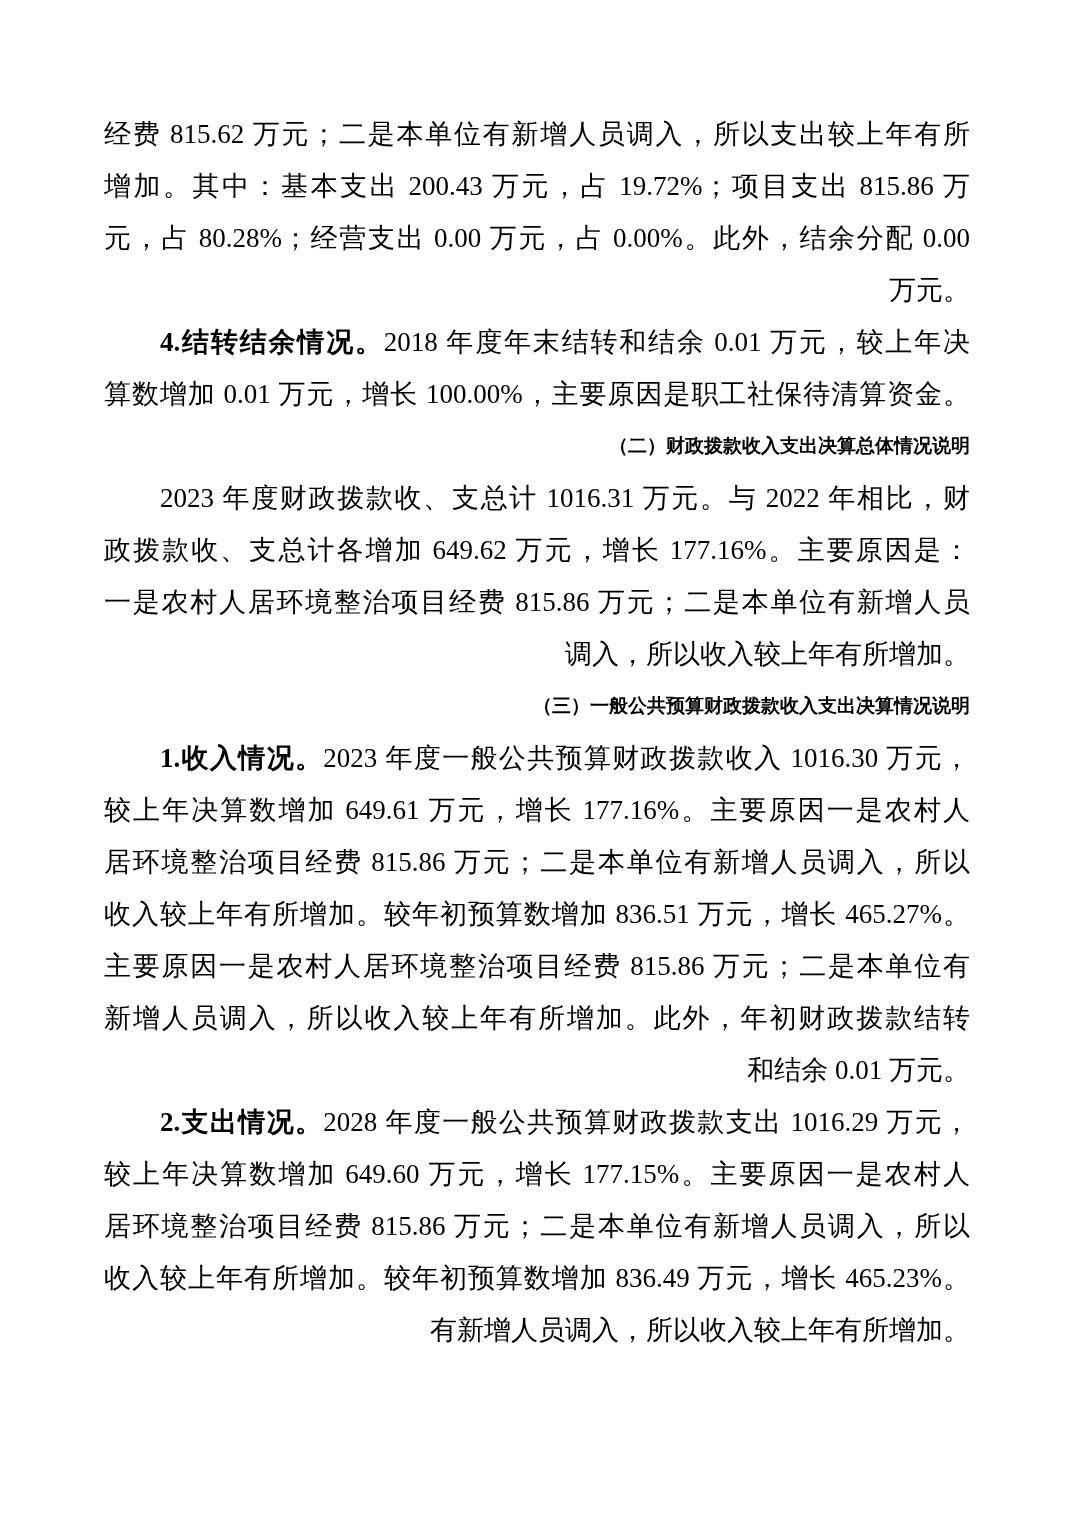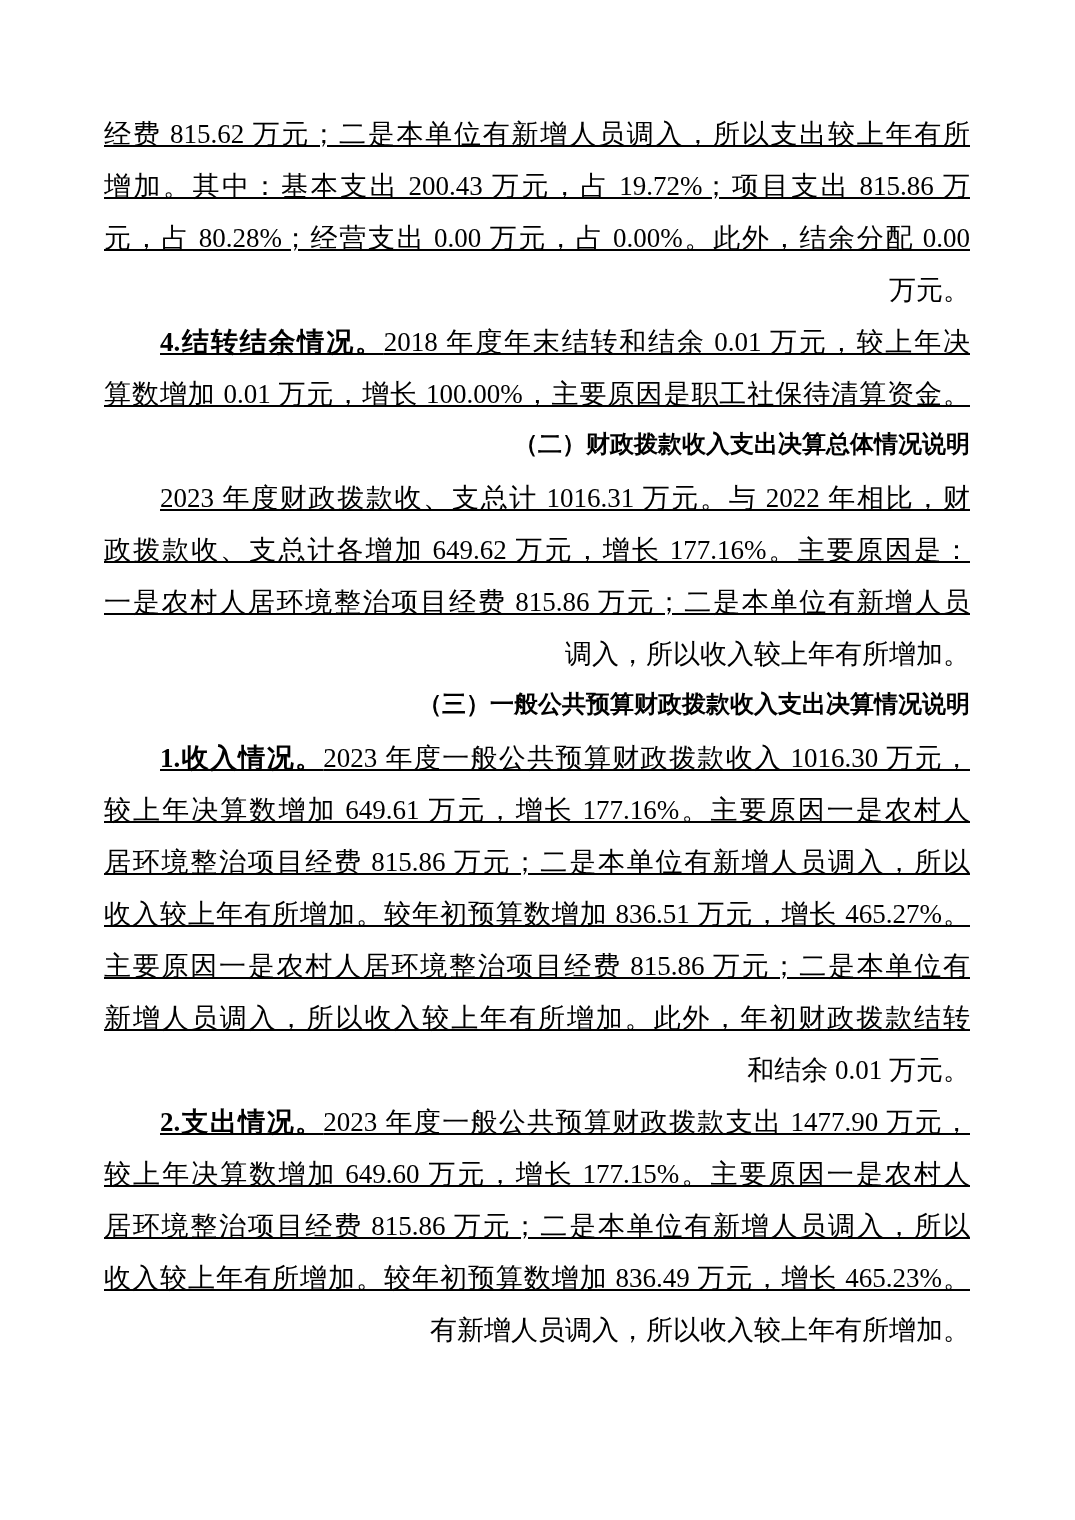--- a/index.html
+++ b/index.html
@@ -27,29 +27,28 @@
     line-height: 52px;
     height: 52px;
     overflow: hidden;
     text-align: right;
     color: #000000;
   }
   .line.just {
     text-align: justify;
     text-align-last: justify;
     text-justify: inter-ideograph;
-    text-decoration: underline;
   }
   .line.indent {
     text-indent: 56px;
   }
   .para.heading .line {
-    font-family: Liberation Mono, monospace;
+    font-family: Liberation Sans, sans-serif;
     font-weight: bold;
-    font-size: 24px;
+    font-size: 19px;
   }
   .b { font-weight: bold; }
 </style>
 </head>
 <body>
 
 <div class="page" style="background: rgb(255, 255, 255); color: rgb(0, 0, 0);">
     <div class="para body">
       <div class="line just"><span>经费 815.62 万元；二是本单位有新增人员调入，所以支出较上年有所</span></div>
       <div class="line just"><span>增加。其中：基本支出 200.43 万元，占 19.72%；项目支出 815.86 万</span></div>
@@ -75,19 +74,19 @@
     <div class="para body">
       <div class="line just indent"><span class="b">1.收入情况。</span><span>2023 年度一般公共预算财政拨款收入 1016.30 万元，</span></div>
       <div class="line just"><span>较上年决算数增加 649.61 万元，增长 177.16%。主要原因一是农村人</span></div>
       <div class="line just"><span>居环境整治项目经费 815.86 万元；二是本单位有新增人员调入，所以</span></div>
       <div class="line just"><span>收入较上年有所增加。较年初预算数增加 836.51 万元，增长 465.27%。</span></div>
       <div class="line just"><span>主要原因一是农村人居环境整治项目经费 815.86 万元；二是本单位有</span></div>
       <div class="line just"><span>新增人员调入，所以收入较上年有所增加。此外，年初财政拨款结转</span></div>
       <div class="line"><span>和结余 0.01 万元。</span></div>
     </div>
     <div class="para body">
-      <div class="line just indent"><span class="b">2.支出情况。</span><span>2023 年度一般公共预算财政拨款支出 1477.90 万元，</span></div>
+      <div class="line just indent"><span class="b">2.支出情况。</span><span>2028 年度一般公共预算财政拨款支出 1016.29 万元，</span></div>
       <div class="line just"><span>较上年决算数增加 649.60 万元，增长 177.15%。主要原因一是农村人</span></div>
       <div class="line just"><span>居环境整治项目经费 815.86 万元；二是本单位有新增人员调入，所以</span></div>
       <div class="line just"><span>收入较上年有所增加。较年初预算数增加 836.49 万元，增长 465.23%。</span></div>
       <div class="line"><span>有新增人员调入，所以收入较上年有所增加。</span></div>
     </div>
   </div>
 
 </body></html>

